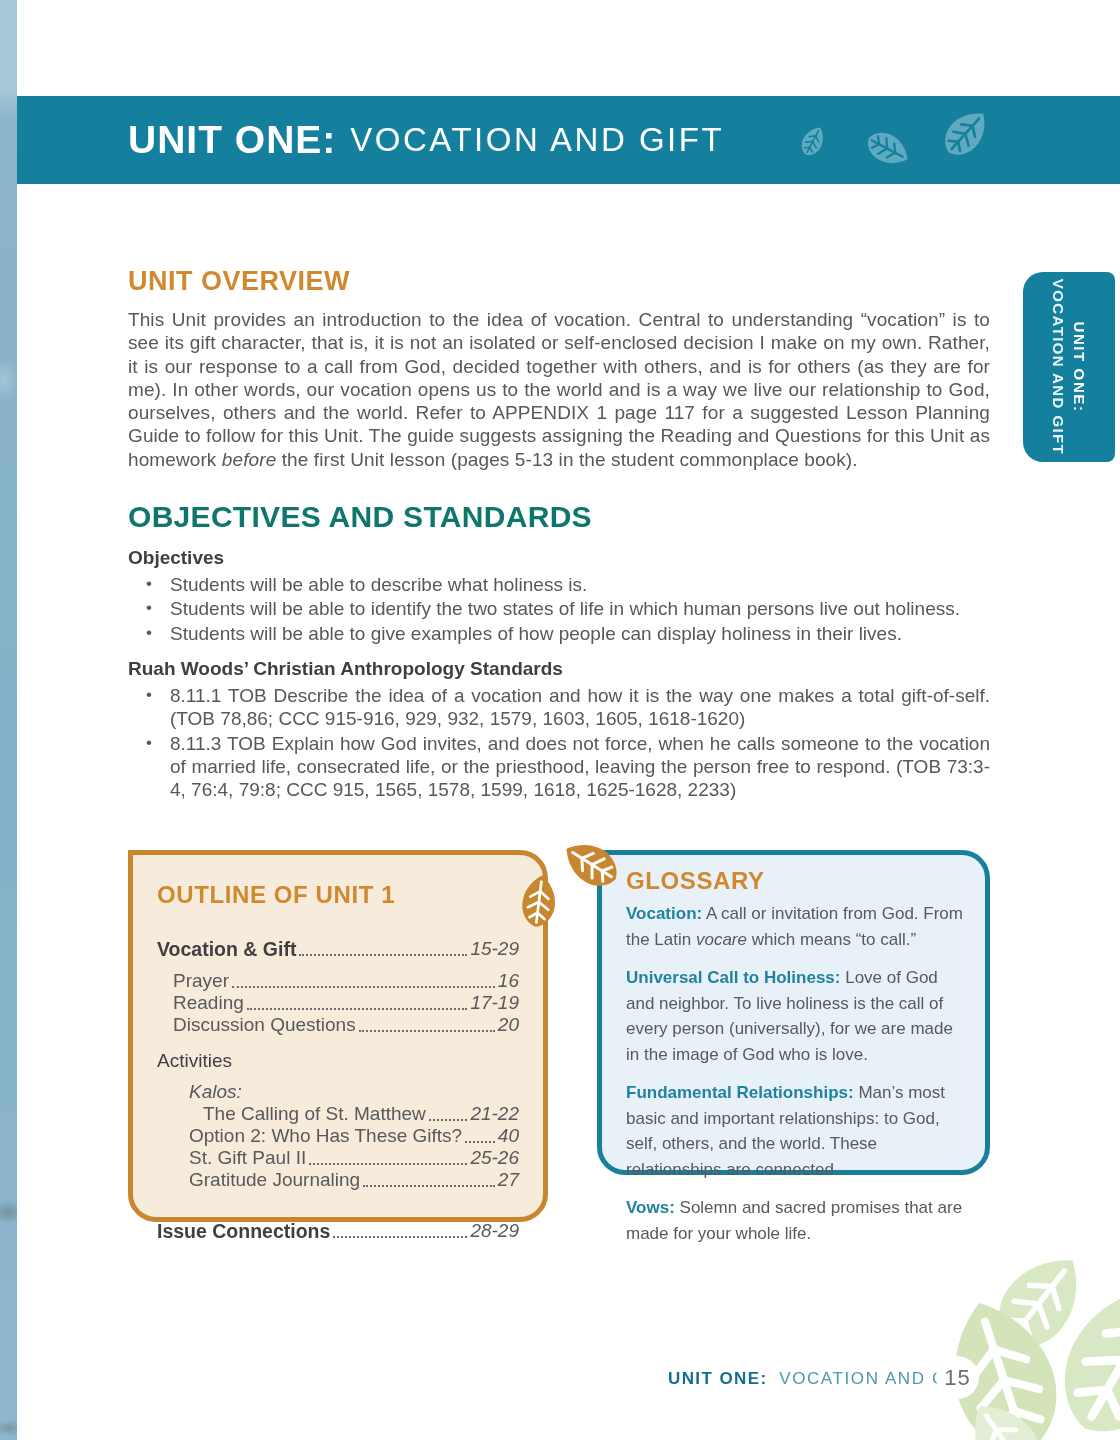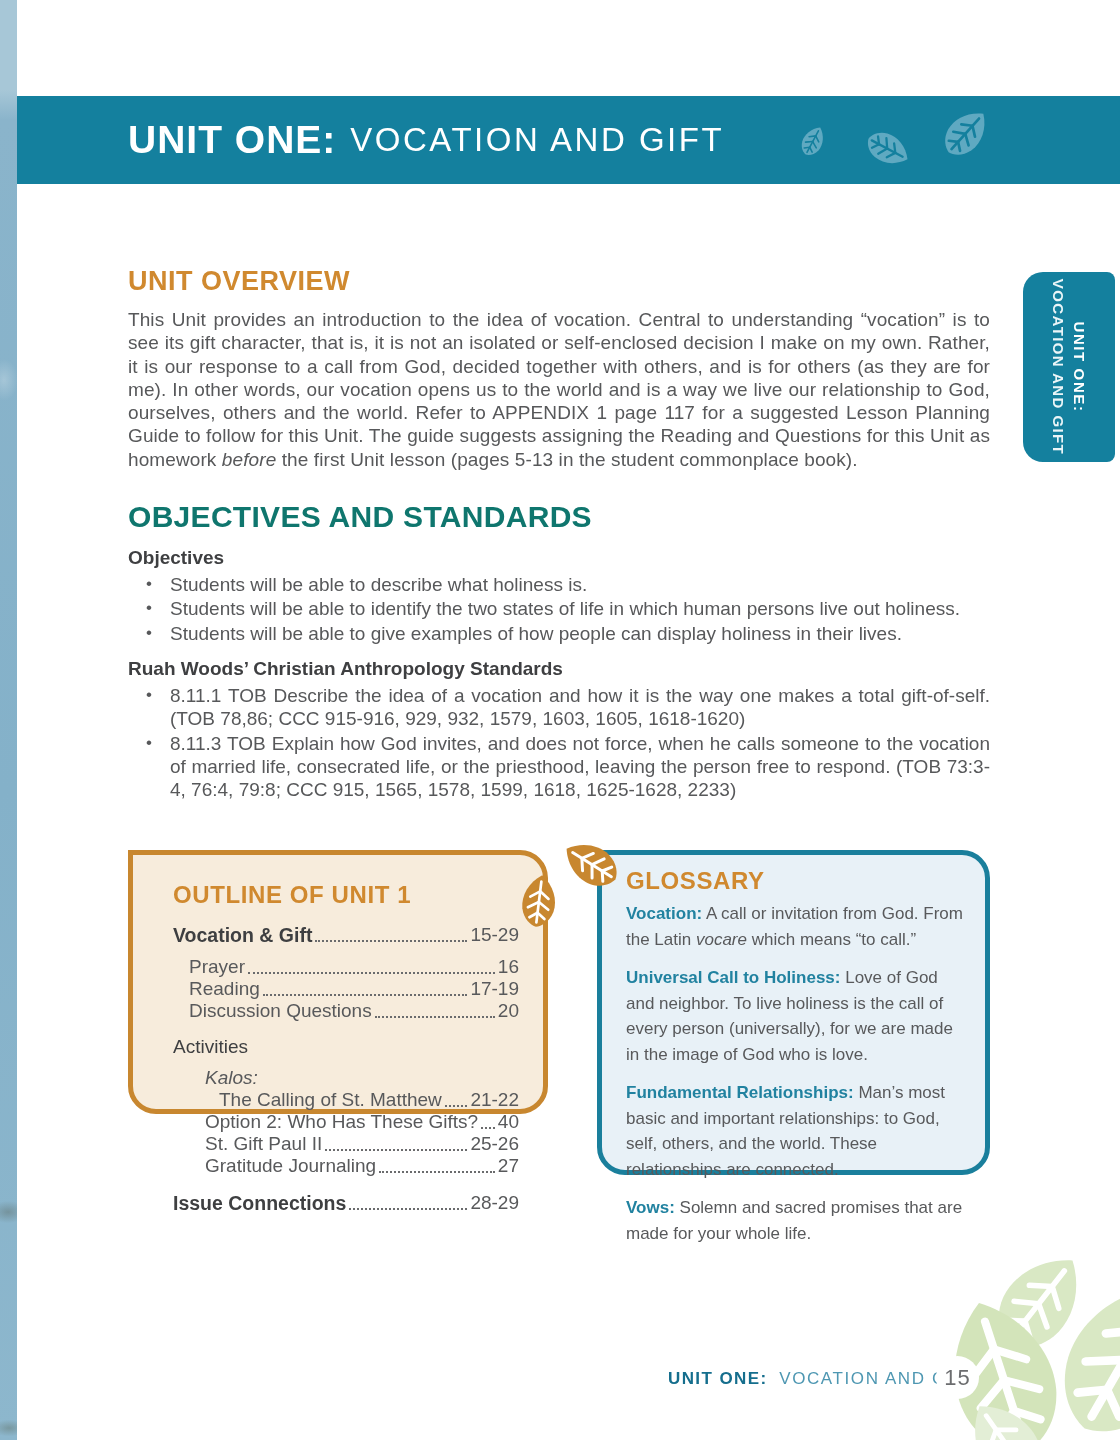--- a/index.html
+++ b/index.html
@@ -45,30 +45,30 @@
   .h-orange { color:#d0892f; font-size:27px; font-weight:700; letter-spacing:.5px; margin-bottom:11px; }
   .body-text { color:#57585a; font-size:19px; line-height:23.3px; text-align:justify; letter-spacing:.1px; }
   .h-teal { color:#0f766e; font-size:30px; font-weight:700; letter-spacing:.3px; margin-top:29px; }
   .sub-label { color:#3e3f41; font-size:19px; font-weight:700; margin-top:13px; }
   ul.bullets { list-style:none; margin:4px 0 0 42px; }
   ul.bullets li { position:relative; color:#57585a; font-size:19px; line-height:23.3px; text-align:justify; margin-bottom:1px; }
   ul.bullets li::before { content:"\2022"; position:absolute; left:-24px; top:-1px; color:#57585a; font-size:17px; }
 
   
   .outline-box {
-    position:absolute; left:128px; top:850px; width:420px; height:264px;
+    position:absolute; left:128px; top:850px; width:420px; height:372px;
     background:#f7ecdc; border:5px solid #c8872f; border-radius:0 28px 28px 28px;
-    padding:26px 24px 0 40px; z-index:1;
+    padding:26px 24px 0 24px; z-index:1;
   }
   .box-heading { color:#d0892f; font-size:24px; font-weight:700; letter-spacing:.6px; margin-bottom:6px; }
   .o-row { display:flex; align-items:flex-end; font-size:19px; line-height:22px; color:#58595b; }
   .o-row .lbl { white-space:nowrap; }
   .o-row .dots { flex:1 1 auto; min-width:12px; border-bottom:2.6px dotted #6a6b6d; margin:0 3px; position:relative; top:-4px; }
-  .o-row .pg { white-space:nowrap; }
-  .o-main { margin-top:15px;text-align:right; }
+  .o-row .pg { white-space:nowrap;font-style:italic; }
+  .o-main { margin-top:29px;text-align:right; }
   .o-main .lbl { font-weight:700; color:#3e3f41; font-size:19.5px; }
   .o-sub { margin-left:16px; }
   .o-first { margin-top:10px; }
   .o-head { margin-top:14px; font-weight:400; color:#3e3f41; font-size:19px; }
   .o-italic { margin-top:9px; margin-left:32px; font-style:italic; font-size:19px; color:#58595b; }
   .o-sub3 { margin-left:46px; }
   .o-sub2 { margin-left:32px; }
 
   
   .glossary-box {

